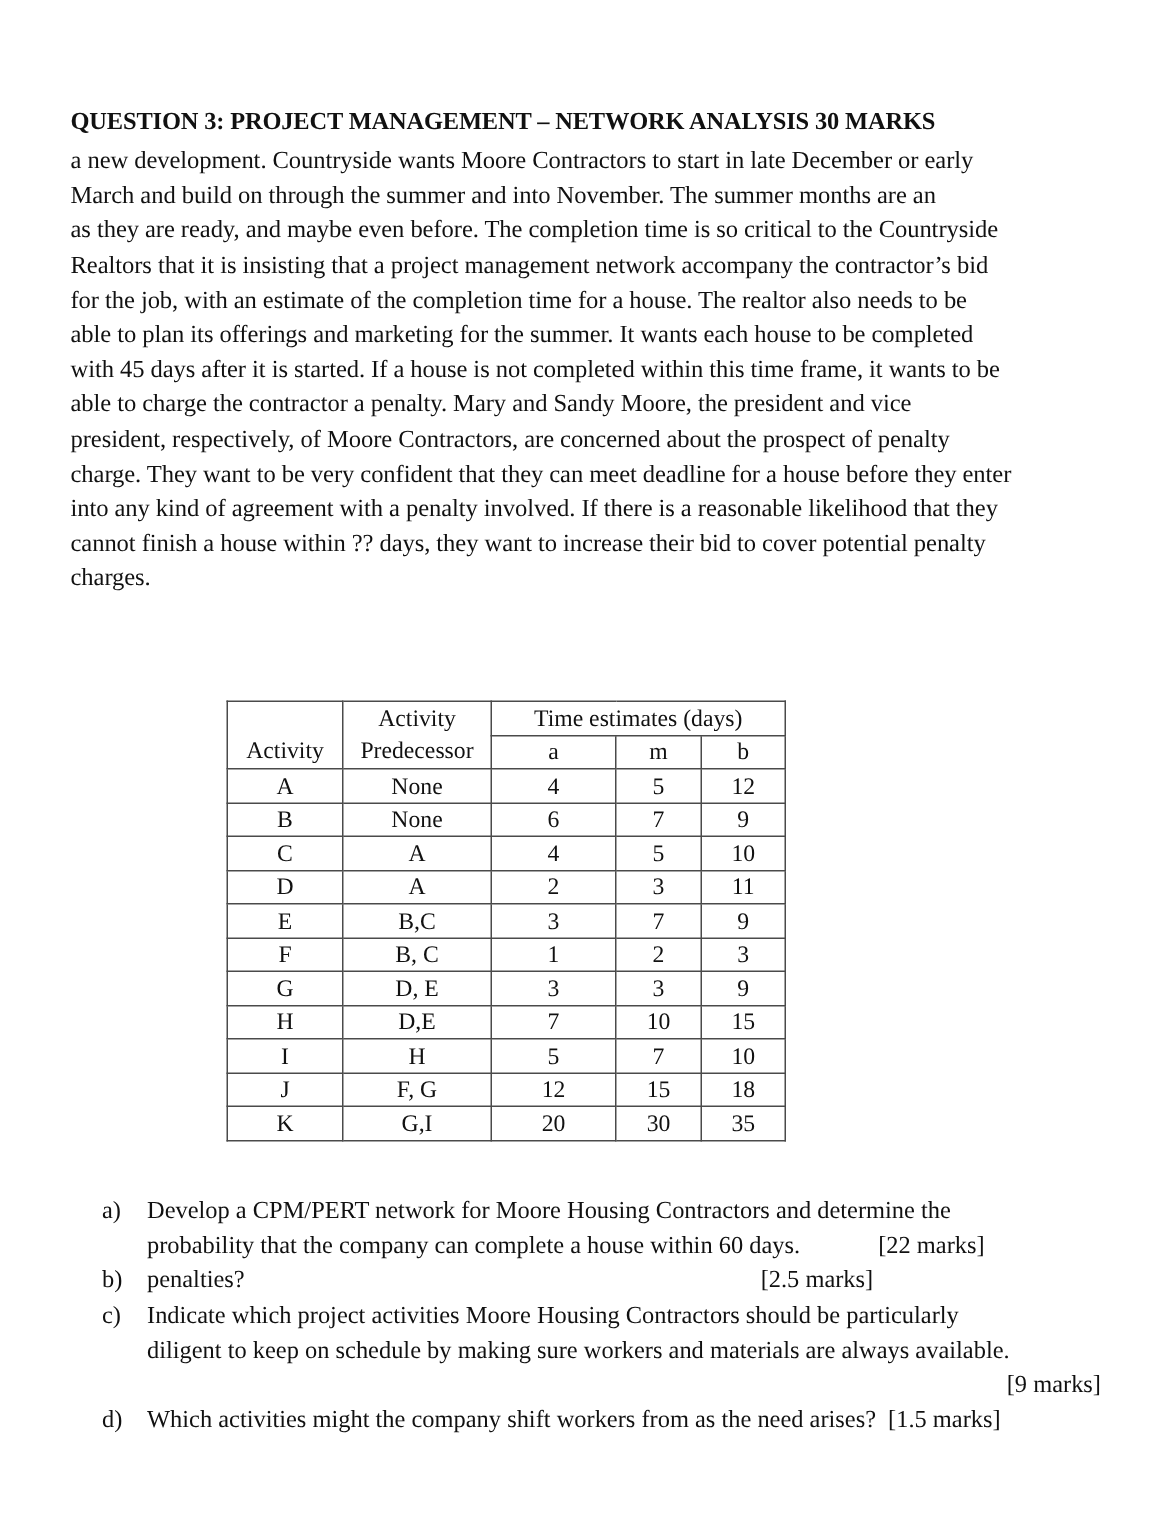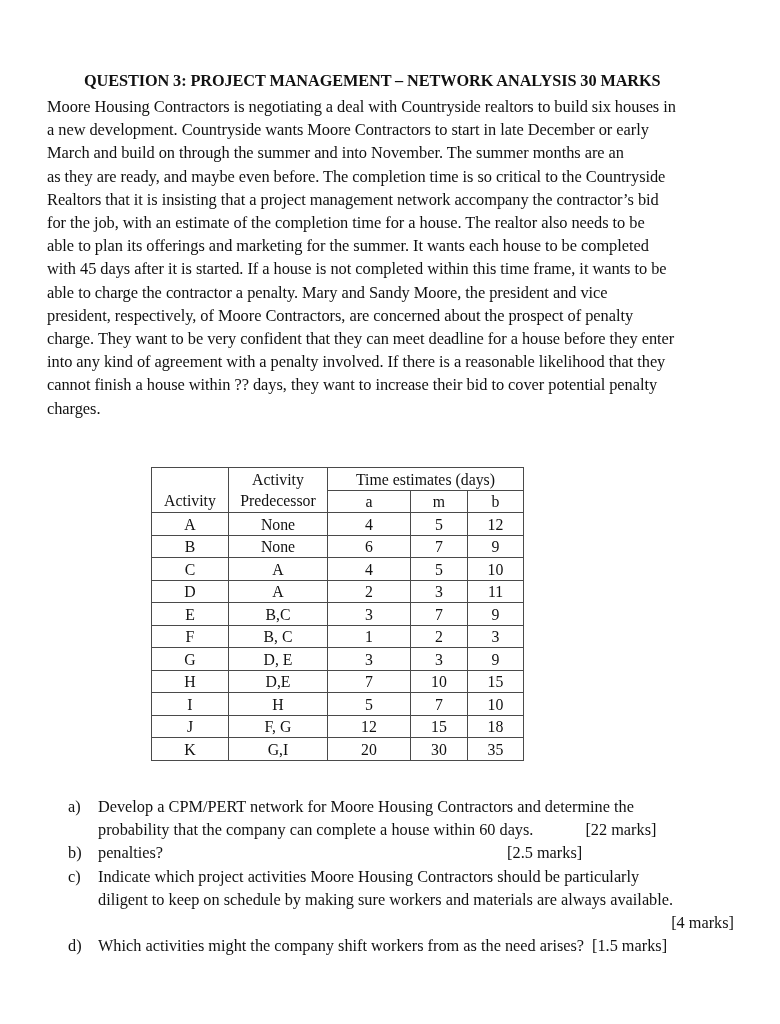--- a/index.html
+++ b/index.html
@@ -29,21 +29,20 @@
   .doc-title {
     position: absolute;
     left: 47px;
     top: 60px;
     width: 690px;
     font-size: 16.3px;
     font-weight: bold;
     letter-spacing: -0.1px;
     line-height: 20px;
     white-space: nowrap;
-    margin-left: 37px;
   }
 
   
   .body-para {
     position: absolute;
     left: 47px;
     top: 95px;
     width: 688px;
     font-size: 16.4px;
     line-height: 23.2px;
@@ -135,21 +134,20 @@
   }
 </style>
 </head>
 <body>
 
 <div class="page">
 
   <h1 class="doc-title">QUESTION 3: PROJECT MANAGEMENT – NETWORK ANALYSIS 30 MARKS</h1>
 
   <div class="body-para">
-    <span class="ln">Moore Housing Contractors is negotiating a deal with Countryside realtors to build six houses in</span>
     <span class="ln">a new development.  Countryside wants Moore Contractors to start in late December or early</span>
     <span class="ln">March and build on through the summer and into November.   The summer months are an</span>
     <span class="ln">as they are ready, and maybe even before.   The completion time is so critical to the Countryside</span>
     <span class="ln">Realtors that it is insisting that a project management network accompany the contractor’s bid</span>
     <span class="ln">for the job, with an estimate of the completion time for a house.   The realtor also needs to be</span>
     <span class="ln">able to plan its offerings and marketing for the summer.   It wants each house to be completed</span>
     <span class="ln">with 45 days after it is started.  If a house is not completed within this time frame, it wants to be</span>
     <span class="ln">able to charge the contractor a penalty.   Mary and Sandy Moore, the president and vice</span>
     <span class="ln">president, respectively, of Moore Contractors, are concerned about the prospect of penalty</span>
     <span class="ln">charge.  They want to be very confident that they can meet deadline for a house before they enter</span>
@@ -271,21 +269,21 @@
         <span class="q-line"><span>probability that the company can complete a house within 60 days.</span><span class="gapfill-a"></span><span>[22 marks]</span></span>
       </div>
       <div class="q-item">
         <span class="q-marker">b)</span>
         <span class="q-line"><span>penalties?</span><span class="gapfill-b"></span><span>[2.5 marks]</span></span>
       </div>
       <div class="q-item">
         <span class="q-marker">c)</span>
         <span class="q-line">Indicate which project activities Moore Housing Contractors should be particularly</span>
         <span class="q-line">diligent to keep on schedule by making sure workers and materials are always available.</span>
-        <span class="q-line-marksonly">[4 marks]</span>
+        <span class="q-line-marksonly">[9 marks]</span>
       </div>
       <div class="q-item">
         <span class="q-marker">d)</span>
         <span class="q-line"><span>Which activities might the company shift workers from as the need arises?</span><span style="margin-left: 8px;">[1.5 marks]</span></span>
       </div>
     </div>
 
 </div>
 
 </body></html>

